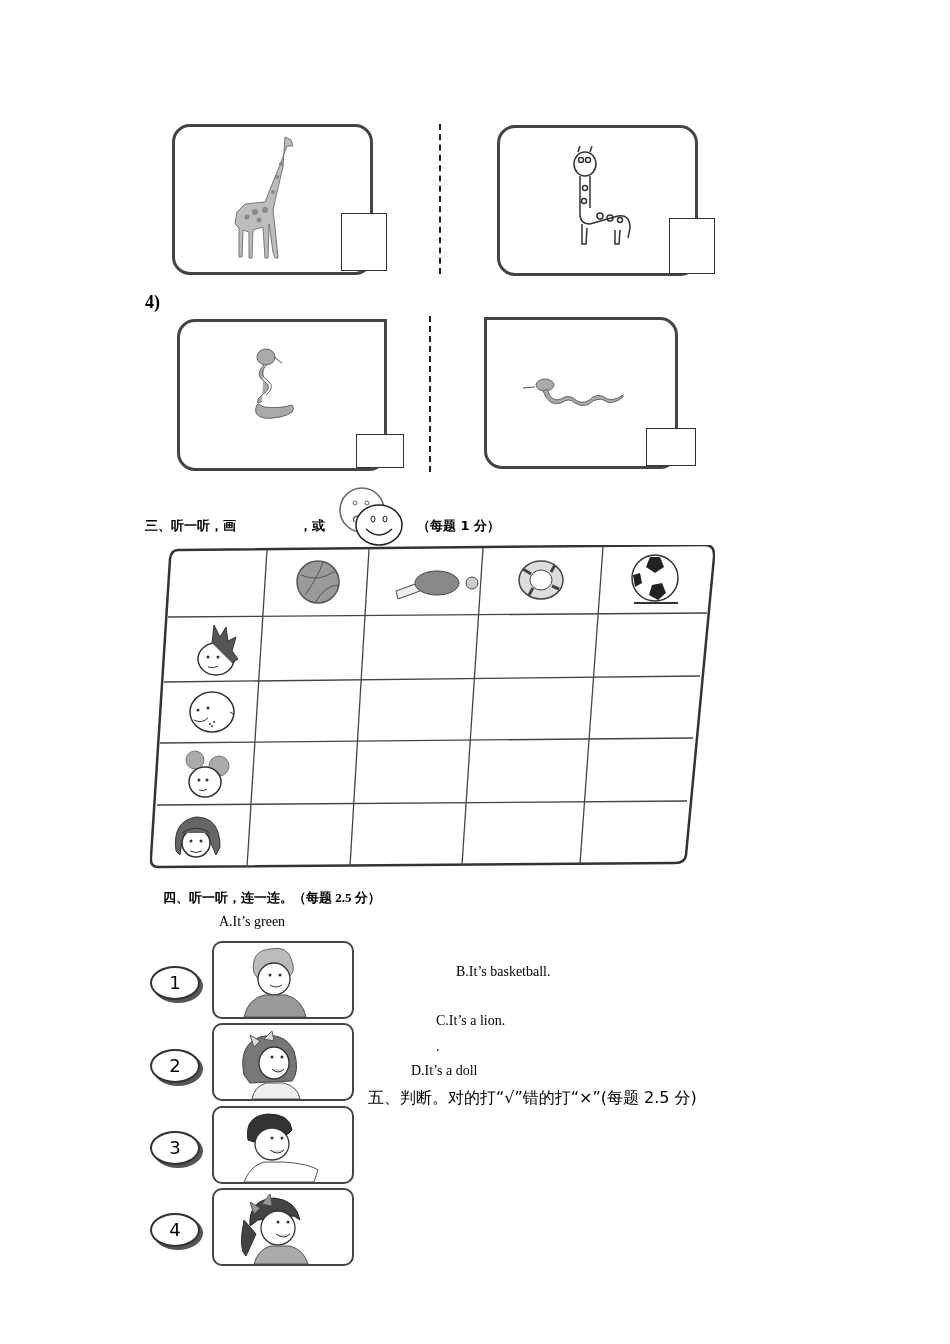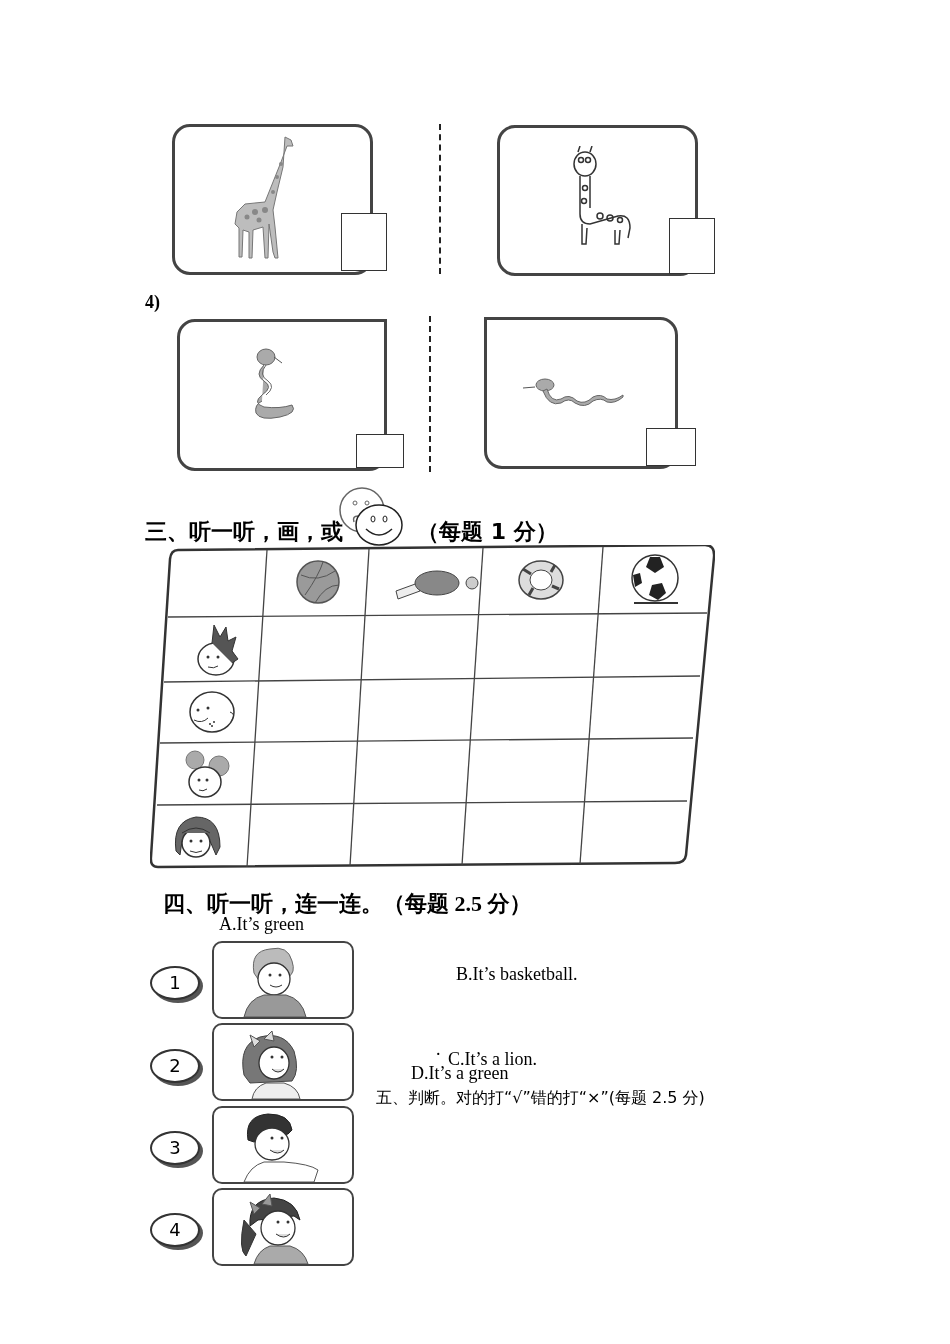--- a/index.html
+++ b/index.html
@@ -5,22 +5,22 @@
   html, body { margin: 0; padding: 0; background: #ffffff; }
   body { width: 950px; height: 1344px; position: relative; overflow: hidden;
          font-family: "Liberation Serif", serif; color: #000; }
   .abs { position: absolute; }
   .card { position: absolute; border: 3px solid #444; border-radius: 18px; background: #fff; }
   .card.sq-tr { border-top-right-radius: 0; }
   .card.sq-tl { border-top-left-radius: 0; }
   .card.noright { border-right: none; }
   .checkbox { position: absolute; border: 1.5px solid #333; background: #fff; }
   .dash { position: absolute; width: 0; border-left: 2px dashed #222; }
-  .heading { position: absolute; font-family: "DejaVu Sans", sans-serif; font-weight: bold; font-size: 22px; white-space: nowrap; }
-  .option { position: absolute; font-size: 18px; white-space: nowrap; font-family: "Liberation Serif", serif; }
+  .heading { position: absolute; font-family: "DejaVu Sans", sans-serif; font-weight: bold; font-size: 13px; white-space: nowrap; }
+  .option { position: absolute; font-size: 14px; white-space: nowrap; font-family: "Liberation Serif", serif; }
   .table-wrap { position: absolute; left: 150px; top: 545px; width: 565px; height: 325px; }
   .numbadge { position: absolute; width: 46px; height: 30px; border: 2px solid #333; border-radius: 50%;
               box-shadow: 3px 3px 0 #555; background: #fff; font-family: "DejaVu Sans", sans-serif;
               font-size: 18px; text-align: center; line-height: 30px; }
   .kidcard { position: absolute; left: 212px; width: 138px; height: 74px; border: 2.5px solid #444; border-radius: 10px; background: #fff; overflow: hidden; }
 </style>
 </head>
 <body>
 
 <div class="card" style="left:172px; top:124px; width:195px; height:145px;">
@@ -174,23 +174,23 @@
     <circle cx="21" cy="30" r="1.5" fill="#333"></circle>
       <circle cx="31" cy="30" r="1.5" fill="#333"></circle>
     <path d="M20 40 Q26 43 32 40" stroke="#333" fill="none"></path>
   </svg>
 </div>
 
 <div class="heading" style="left:163px; top:889px;font-family:Liberation Serif, serif;">四、听一听，连一连。（每题 2.5 分）</div>
 
 <div class="option" style="left:219px; top:914px;">A.It’s green</div>
 <div class="option" style="left:456px; top:964px;">B.It’s basketball.</div>
-<div class="option" style="left:448px; top:1013px;margin-top:36px;">C.It’s a lion.</div>
+<div class="option" style="left:436px; top:1013px;">C.It’s a lion.</div>
 <div class="option" style="left:436px; top:1039px;">.</div>
-<div class="option" style="left:411px; top:1063px;">D.It’s a green</div>
+<div class="option" style="left:411px; top:1063px;">D.It’s a doll</div>
 
 <div class="numbadge" style="left:150px; top:966px;">1</div>
 <div class="kidcard" style="top:941px;">
   <svg width="138" height="74" viewBox="0 0 138 74">
     <path d="M40 30 Q36 8 56 6 Q74 2 78 18 Q82 30 74 34 L44 36 Z" fill="#bbb" stroke="#666"></path>
     <ellipse cx="60" cy="36" rx="16" ry="16" fill="#fff" stroke="#333" stroke-width="1.3"></ellipse>
     <circle cx="56" cy="32" r="1.5" fill="#333"></circle>
       <circle cx="66" cy="32" r="1.5" fill="#333"></circle>
     <path d="M56 42 Q62 46 68 42" stroke="#333" fill="none"></path>
     <path d="M30 74 Q34 56 50 52 L72 52 Q88 56 92 74 Z" fill="#999" stroke="#555"></path>
@@ -229,13 +229,13 @@
     <path d="M36 36 Q34 10 60 8 Q82 10 86 30 L80 26 L44 30 Z" fill="#444" stroke="#222"></path>
     <path d="M36 12 L46 18 L40 24 Z M48 14 L56 4 L58 16 Z" fill="#999" stroke="#555"></path>
     <ellipse cx="64" cy="38" rx="17" ry="17" fill="#fff" stroke="#333" stroke-width="1.3"></ellipse>
     <circle cx="64" cy="32" r="1.5" fill="#333"></circle>
       <circle cx="74" cy="32" r="1.5" fill="#333"></circle>
     <path d="M62 44 Q70 50 76 44" stroke="#333" fill="#ddd"></path>
     <path d="M40 74 Q44 60 56 56 L76 56 Q90 60 94 74 Z" fill="#aaa" stroke="#555"></path>
   </svg>
 </div>
 
-<div class="option" style="left:376px; top:1088px; font-family: 'DejaVu Sans', sans-serif; font-size:16px;text-align:right;">五、判断。对的打“√”错的打“×”(每题 2.5 分)</div>
+<div class="option" style="left:368px; top:1088px; font-family: 'DejaVu Sans', sans-serif; font-size:16px;text-align:right;">五、判断。对的打“√”错的打“×”(每题 2.5 分)</div>
 
 </body></html>

